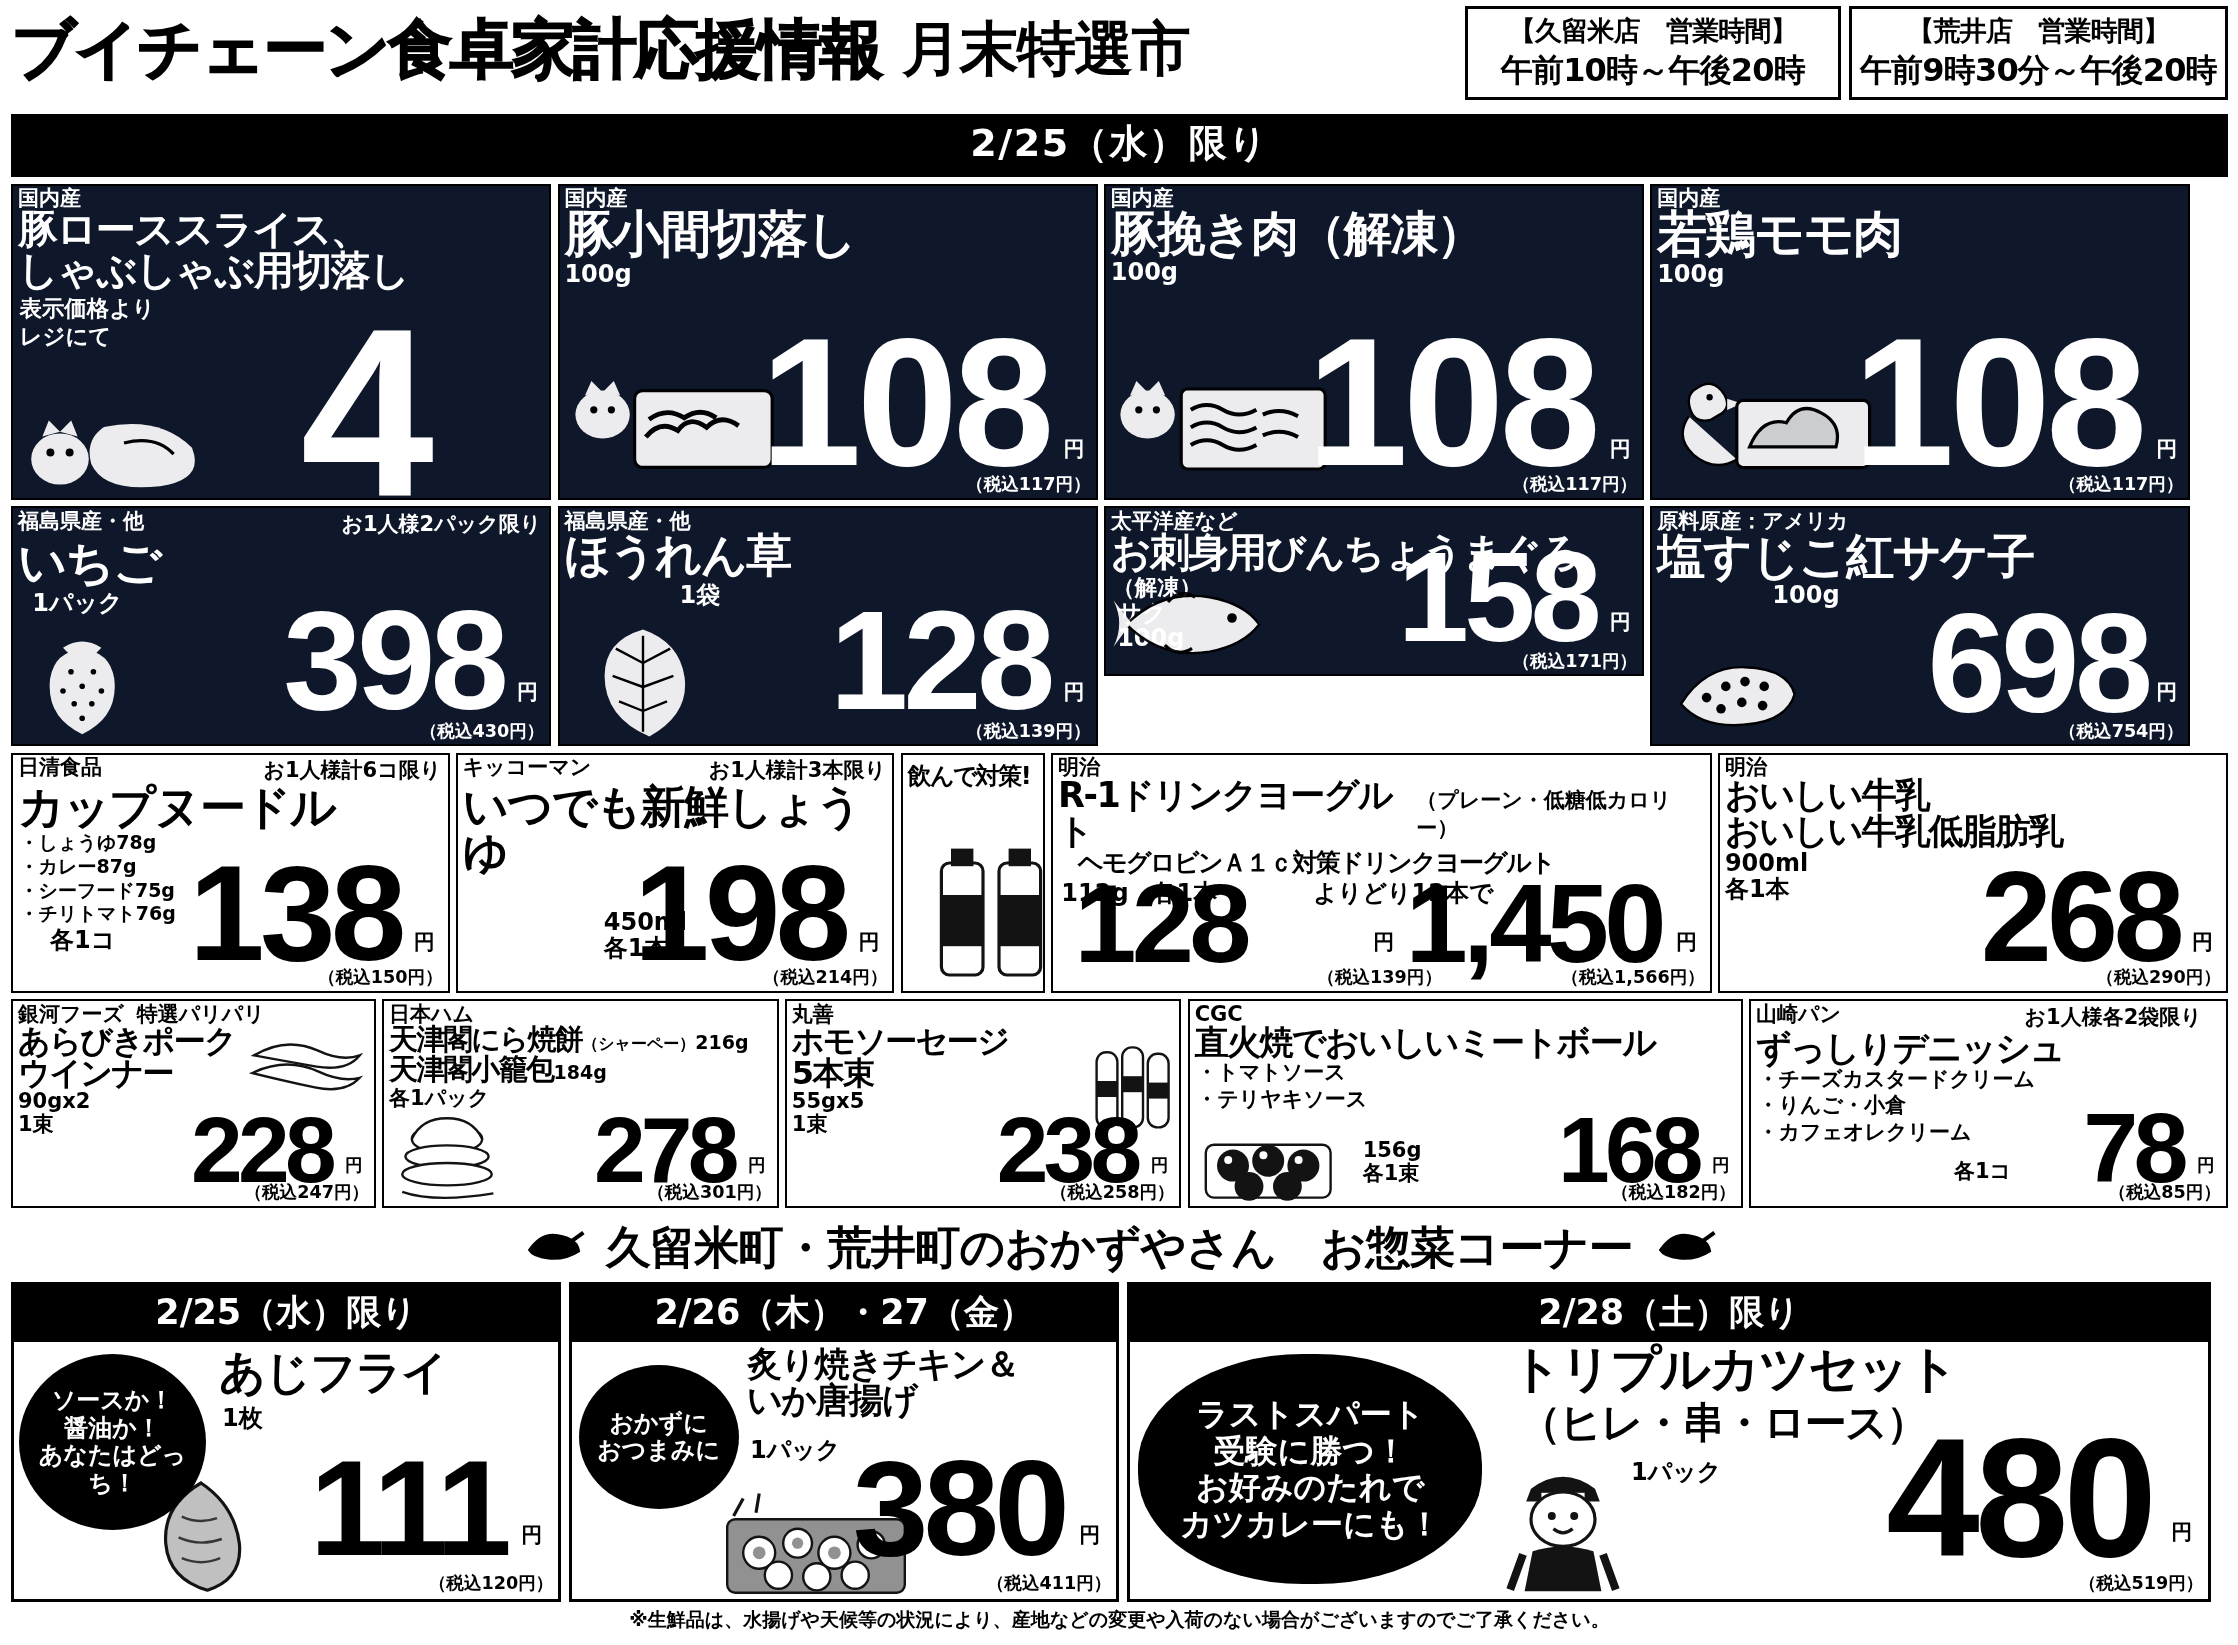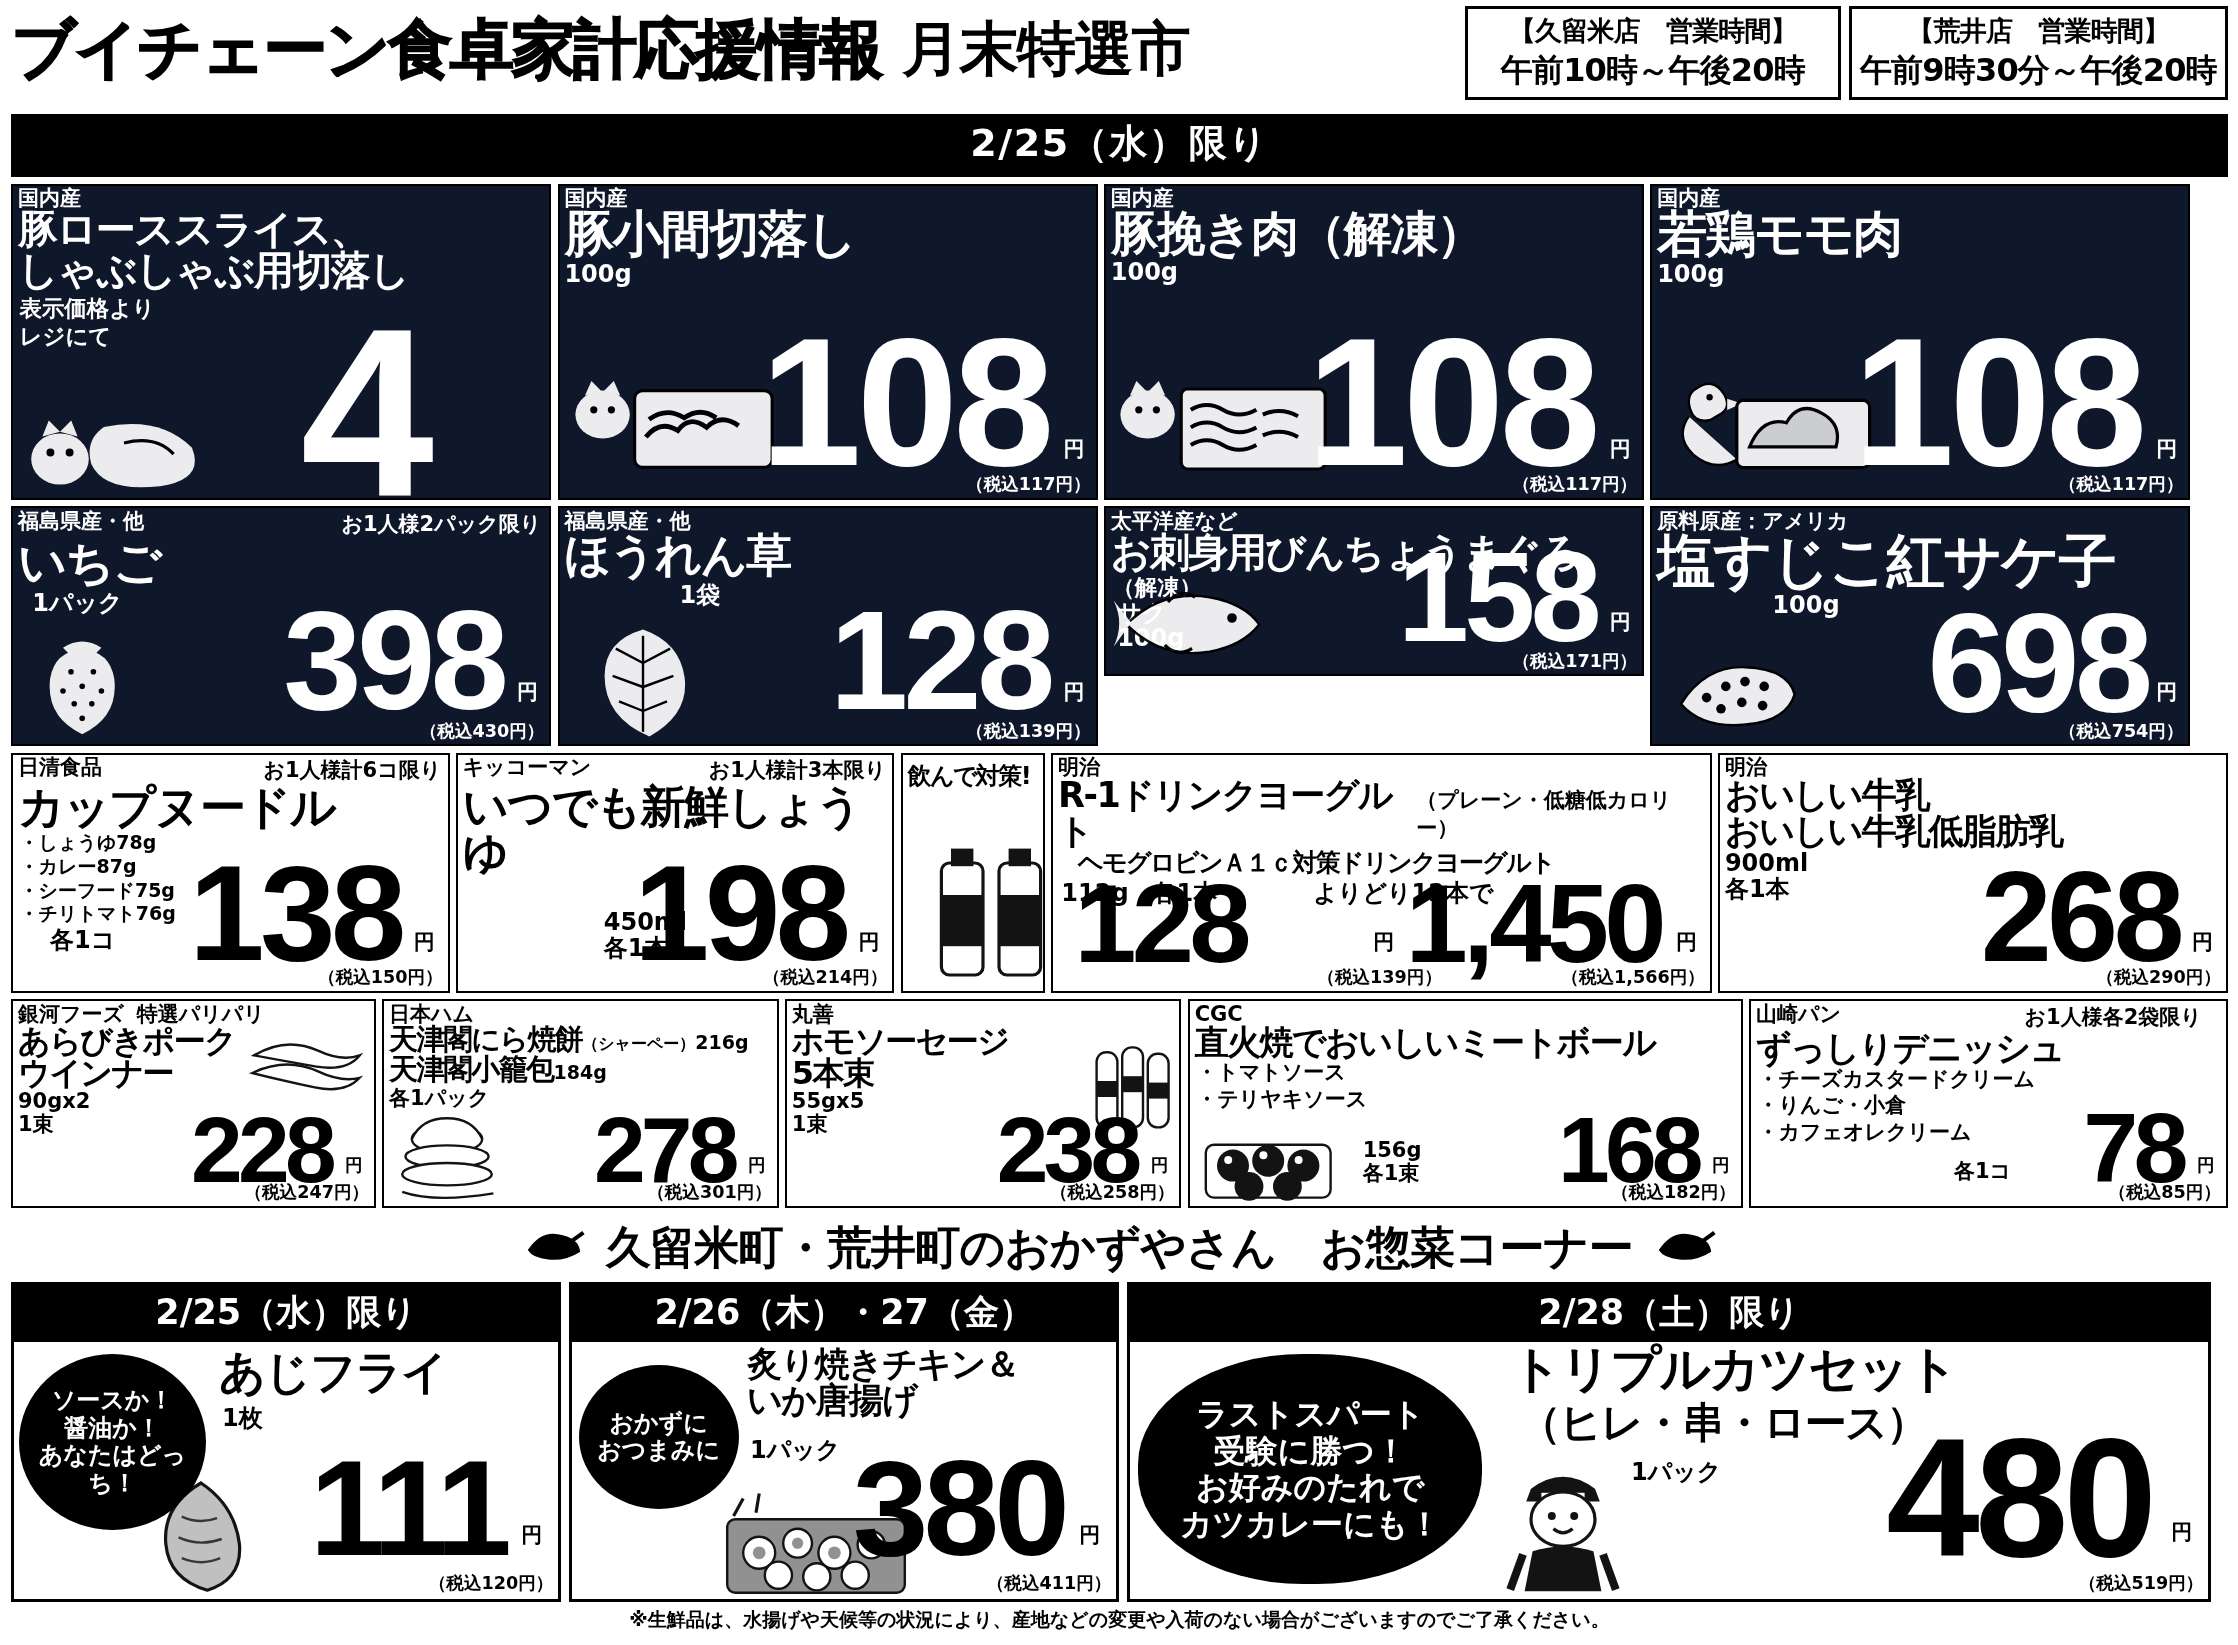--- a/index.html
+++ b/index.html
@@ -252,21 +252,21 @@
           <path d="M66 84 q16 16 34 4" stroke="#000" stroke-width="4" fill="none"></path>
         </svg>
       </div>
       <div class="price" style="right:45px;bottom:24px;font-size:128px;">158</div>
       <div class="yen" style="right:11.2px;bottom:38px;color:#fff;">円</div>
       <div class="tax inv">（税込171円）</div>
     </div>
 
     <div class="cell inv" style="width:540px;height:240px;">
       <div class="origin inv">原料原産：アメリカ</div>
-      <div class="pname" style="font-size:58px;">塩すじこ紅サケ子</div>
+      <div class="pname" style="font-size:48px;">塩すじこ紅サケ子</div>
       <div class="unit" style="padding-left:120px;">100g</div>
       <div class="ill" style="left:12.8px;bottom:8px;">
         <svg width="144" height="88" viewBox="0 0 180 110">
           <path d="M20 70 q30 -48 80 -46 q54 2 62 34 q-10 34 -64 38 q-52 4 -78 -26z" fill="#fff" stroke="#000" stroke-width="3"></path>
           <g fill="#000">
             <circle cx="52" cy="62" r="6"></circle>
               <circle cx="76" cy="48" r="6"></circle>
               <circle cx="100" cy="42" r="6"></circle>
             <circle cx="124" cy="48" r="6"></circle>
               <circle cx="70" cy="76" r="6"></circle>

